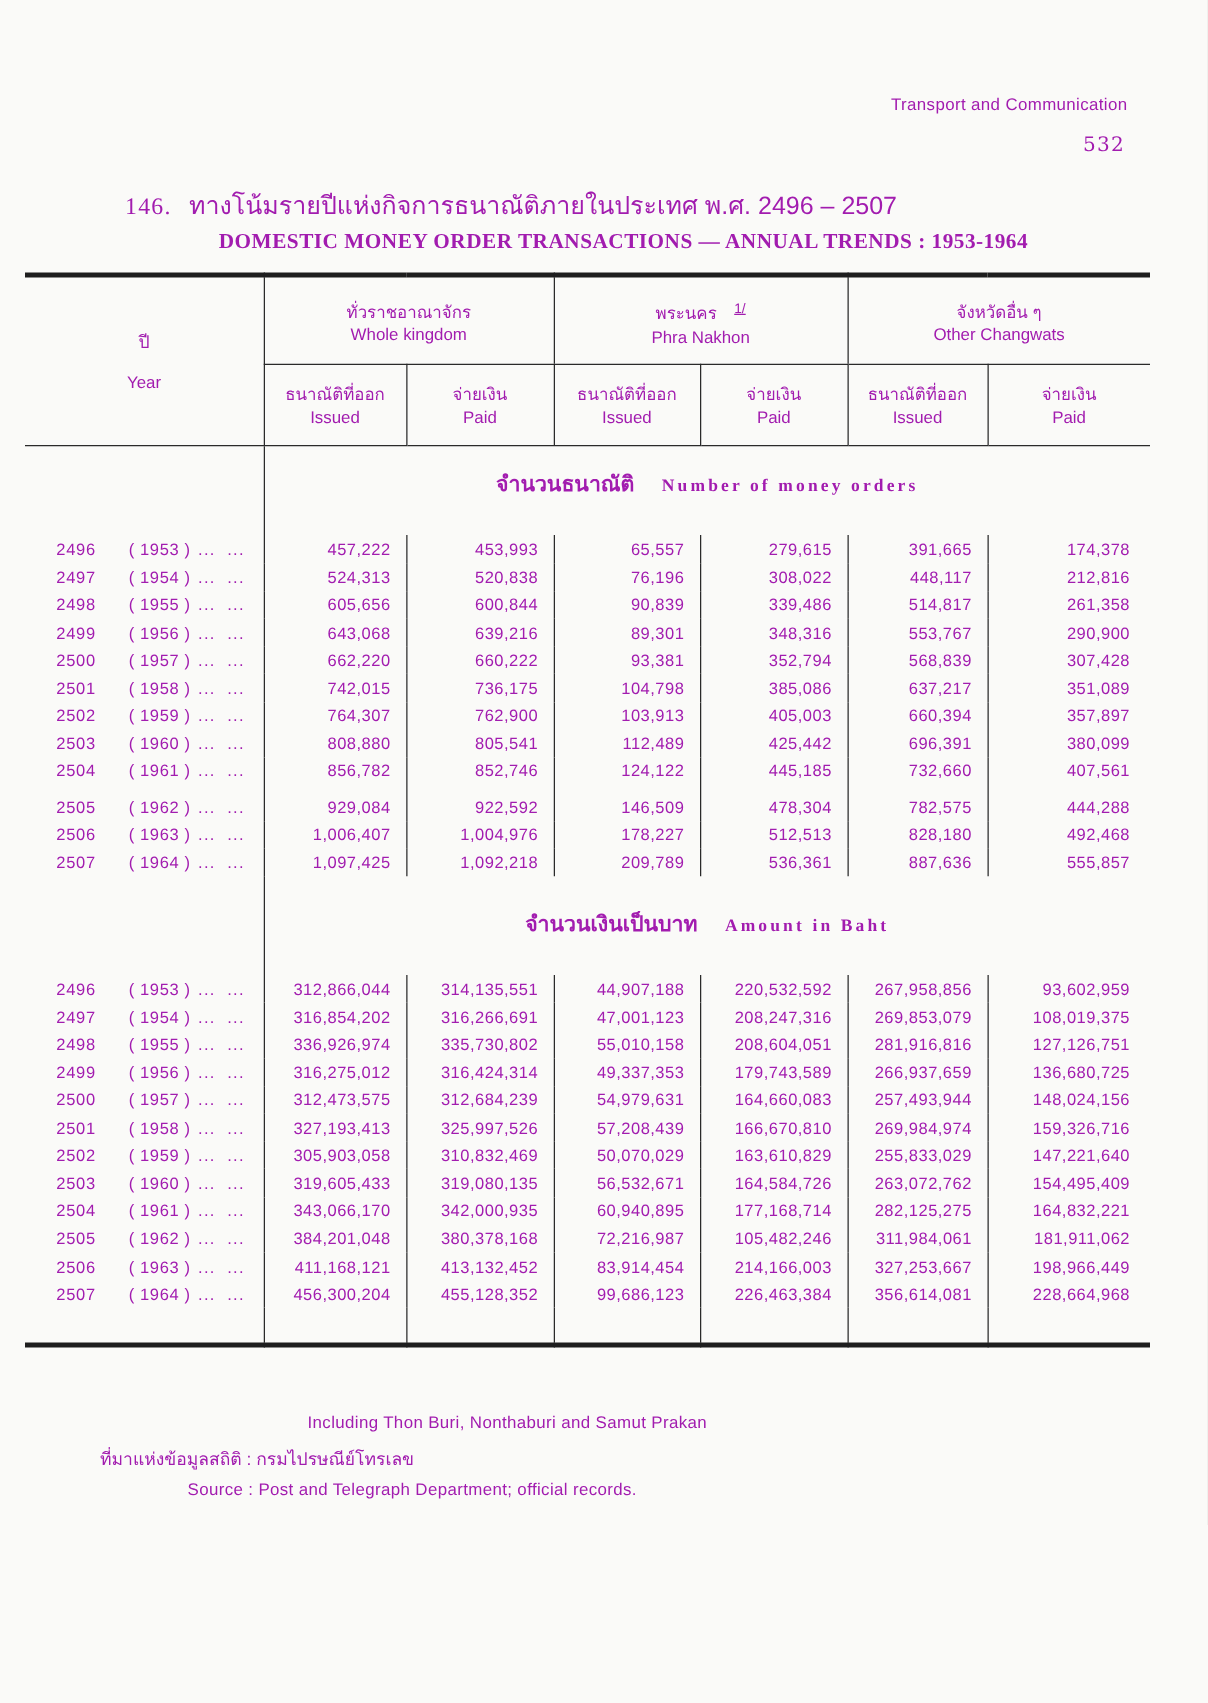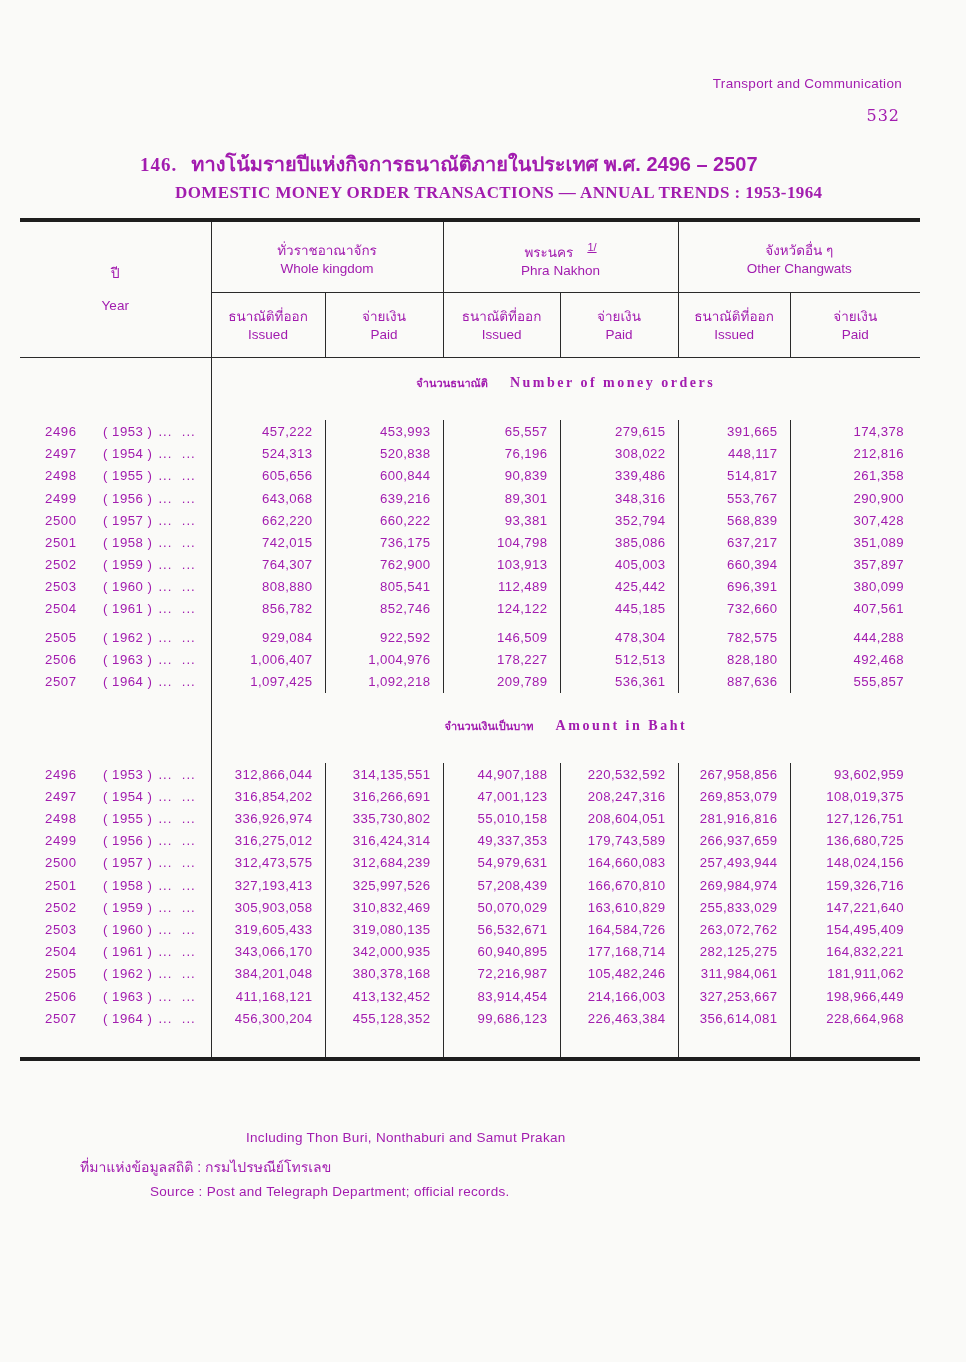--- a/index.html
+++ b/index.html
@@ -5,21 +5,21 @@
   * { margin:0; padding:0; box-sizing:border-box; }
   html,body { background:#e8e8e6; }
   .page {
     position:relative; width:966px; height:1362px;
     background:#fafaf8; color:#a21caf;
     font-family:"Liberation Sans", sans-serif;
     overflow:hidden;
   }
   .hdr-right { position:absolute; top:76px; right:64px; font-size:13.5px; letter-spacing:0.3px; }
   .page-num  { position:absolute; top:106px; right:66px; font-size:16px; font-family:"DejaVu Serif", serif; letter-spacing:1px; }
-  .title-line1 { position:absolute; top:148px; left:100px; font-size:20px; font-weight:bold; white-space:nowrap;margin-left:40px; }
+  .title-line1 { position:absolute; top:148px; left:100px; font-size:20px; font-weight:normal; white-space:nowrap; }
   .title-line1 .tnum { font-family:"Liberation Serif", serif; font-size:19px; margin-right:14px; letter-spacing:1px; }
   .title-line2 { position:absolute; top:183px; left:175px; font-size:17px; font-weight:bold;
                  font-family:"Liberation Serif", serif; letter-spacing:0.4px; white-space:nowrap; }
 
   table.tbl { position:absolute; top:218px; left:20px; width:900px;
               border-collapse:collapse; table-layout:fixed;
               border-top:4px solid #1e1e1e; border-bottom:4px solid #1e1e1e; }
   col.c-year { width:191px; } col.c1 { width:114px; } col.c2 { width:118px; }
   col.c3 { width:117px; } col.c4 { width:118px; } col.c5 { width:112px; } col.c6 { width:130px; }
 
@@ -42,21 +42,21 @@
   td.year-cell .be { display:inline-block; width:58px; letter-spacing:0.6px; }
   td.year-cell .ad { letter-spacing:0.5px; }
   td.year-cell .dots { white-space:pre; margin-left:6px; letter-spacing:1px; }
   tr.gap-row td { padding-top:10px; }
 
   tr.secrow td { border:none; }
   tr.secrow td.sec-year { }
   tr.secrow td.sec-cell { border-left:1.2px solid #2a2a2a; text-align:center; }
   tr.secrow.first td { padding:16px 0 28px 0; }
   tr.secrow.second td { padding:24px 0 28px 0; }
-  .sec-thai { font-size:11px; font-weight:bold; margin-right:22px; }
+  .sec-thai { font-size:17px; font-weight:bold; margin-right:22px; }
   .sec-eng  { font-family:"Liberation Serif", serif; font-weight:bold; font-size:14px; letter-spacing:2.5px; }
 
   tr.spacer td { height:30px; padding:0; }
 
   .fn-line1 { position:absolute; top:1100px; left:205px; font-size:13.5px; }
   .fn-line1 .fnmark { font-size:12px; vertical-align:6px; text-decoration:underline; margin-right:10px; }
   .fn-line2 { position:absolute; top:1130px; left:246px; font-size:13.5px; letter-spacing:0.3px; }
   .src-thai { position:absolute; top:1156px; left:80px;  font-size:14px; }
   .src-eng  { position:absolute; top:1184px; left:150px; font-size:13.5px; letter-spacing:0.3px; }
 </style>

